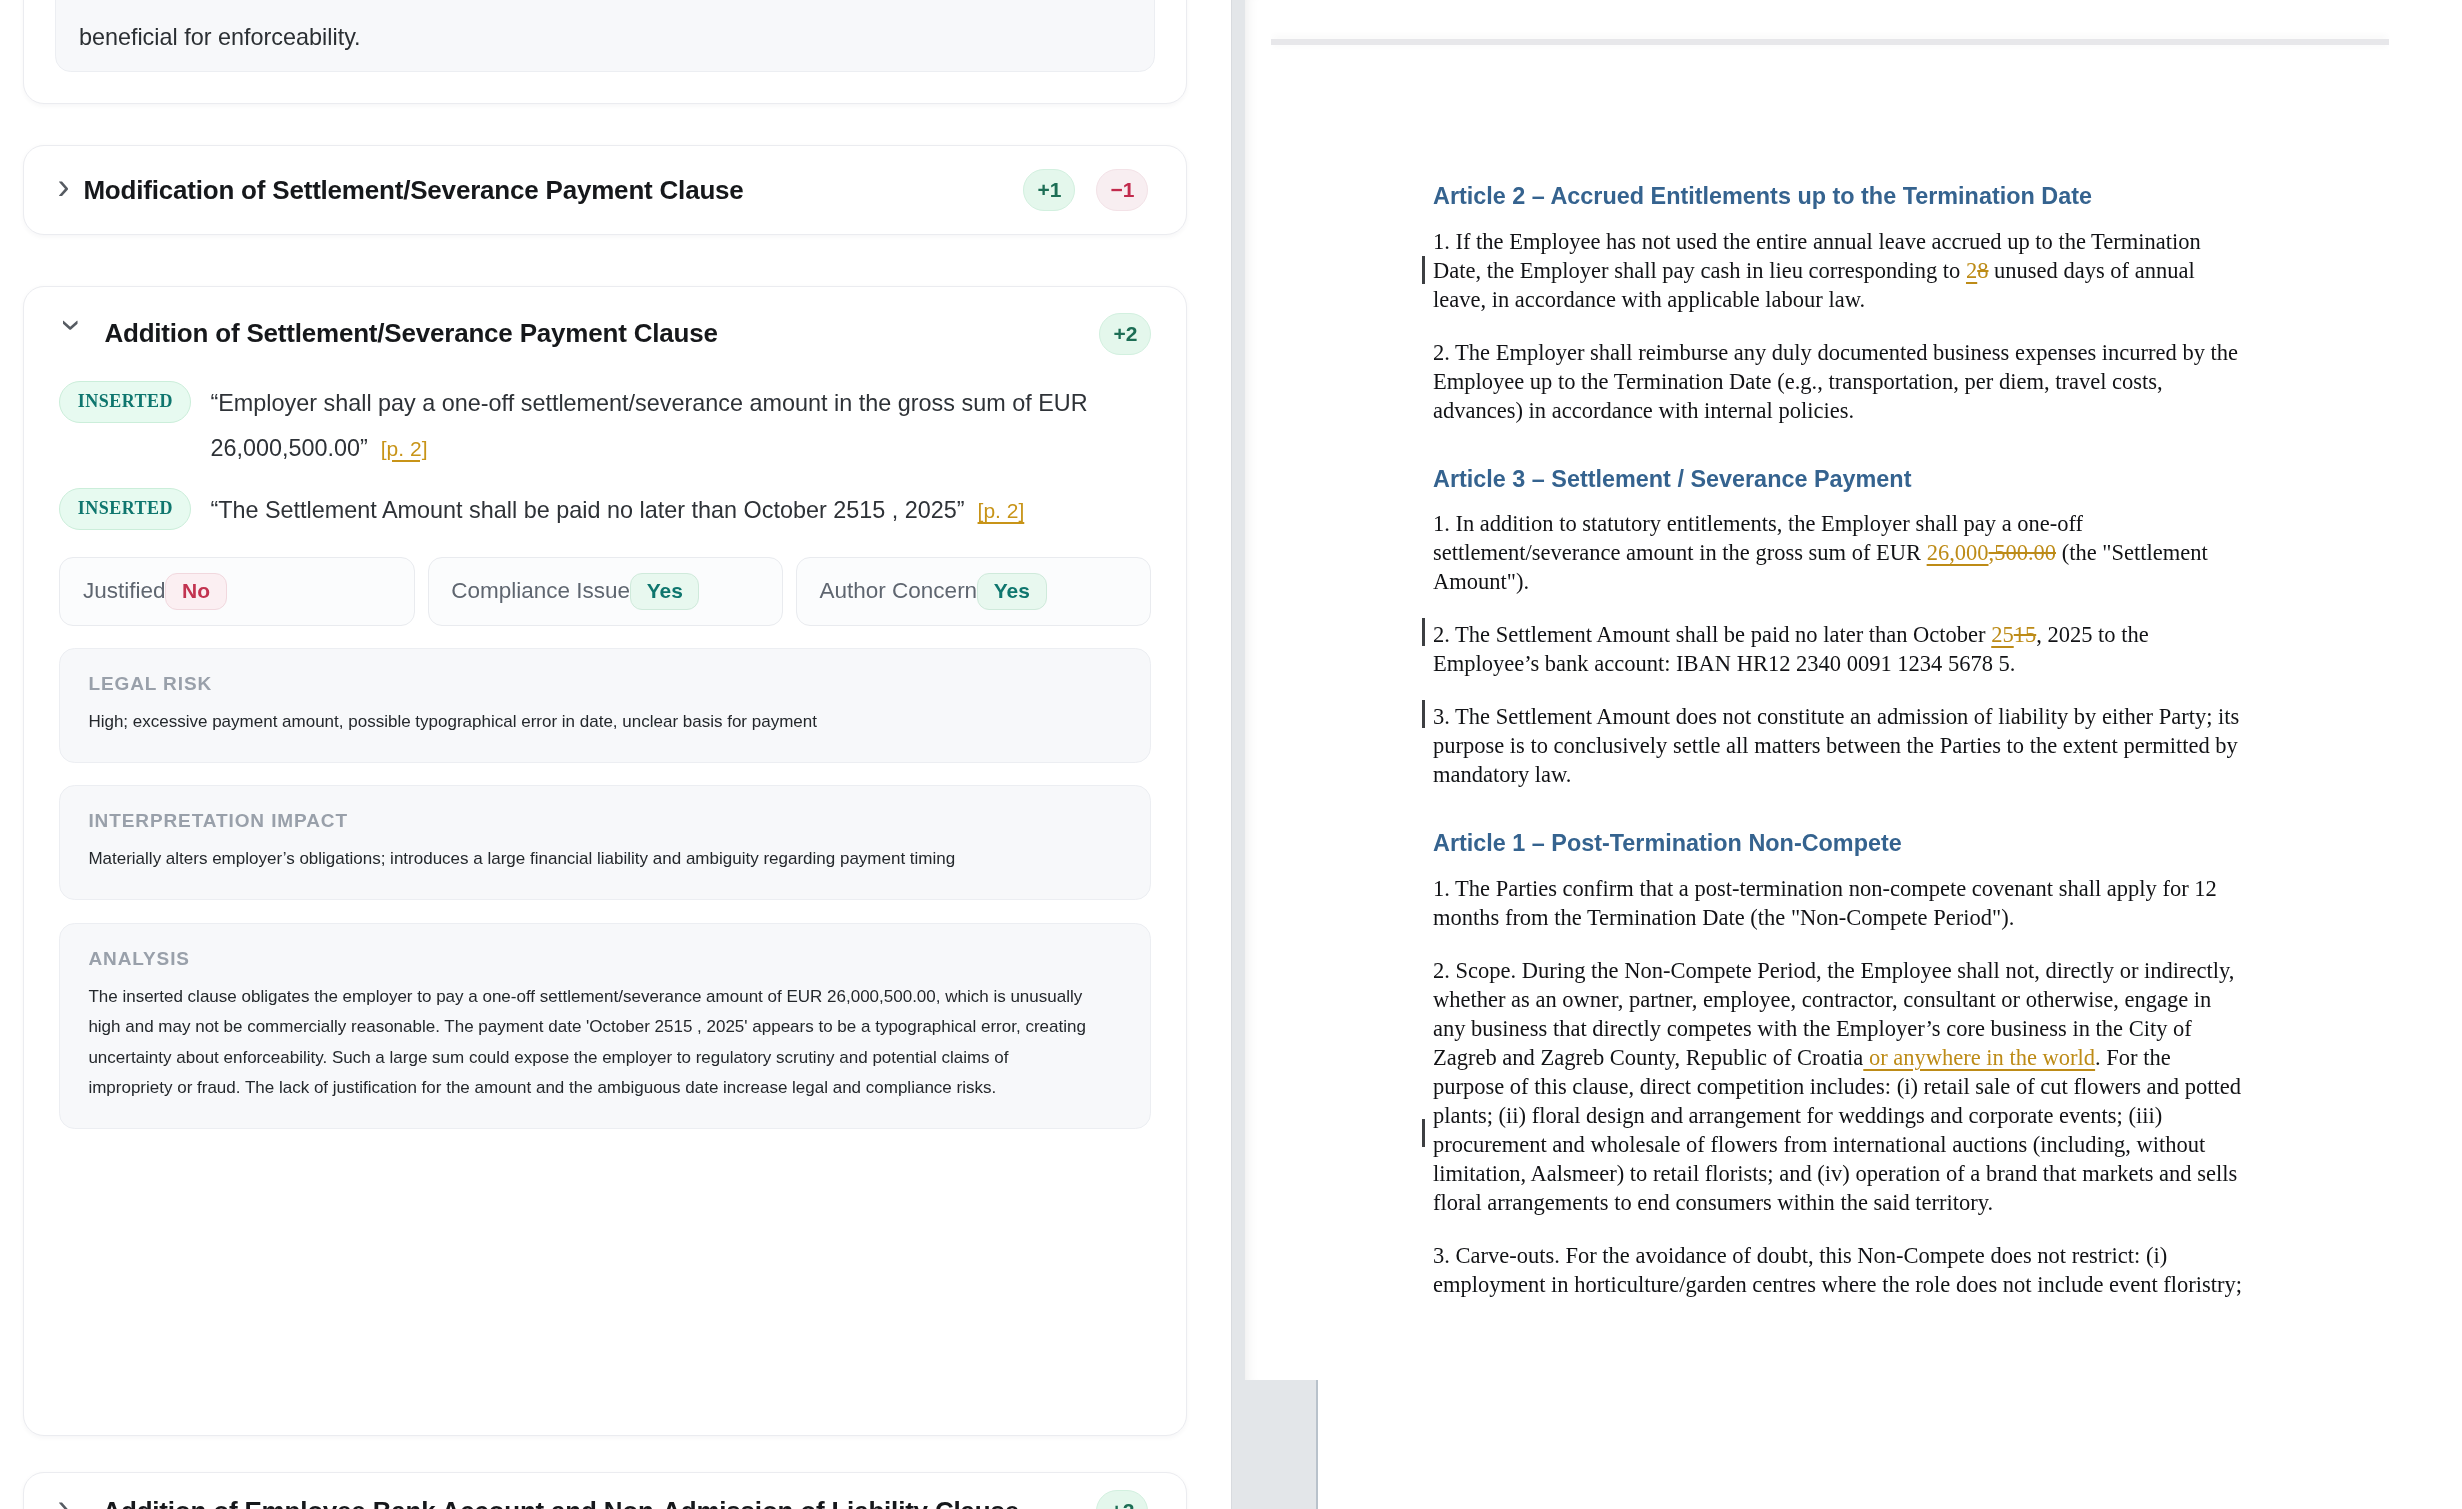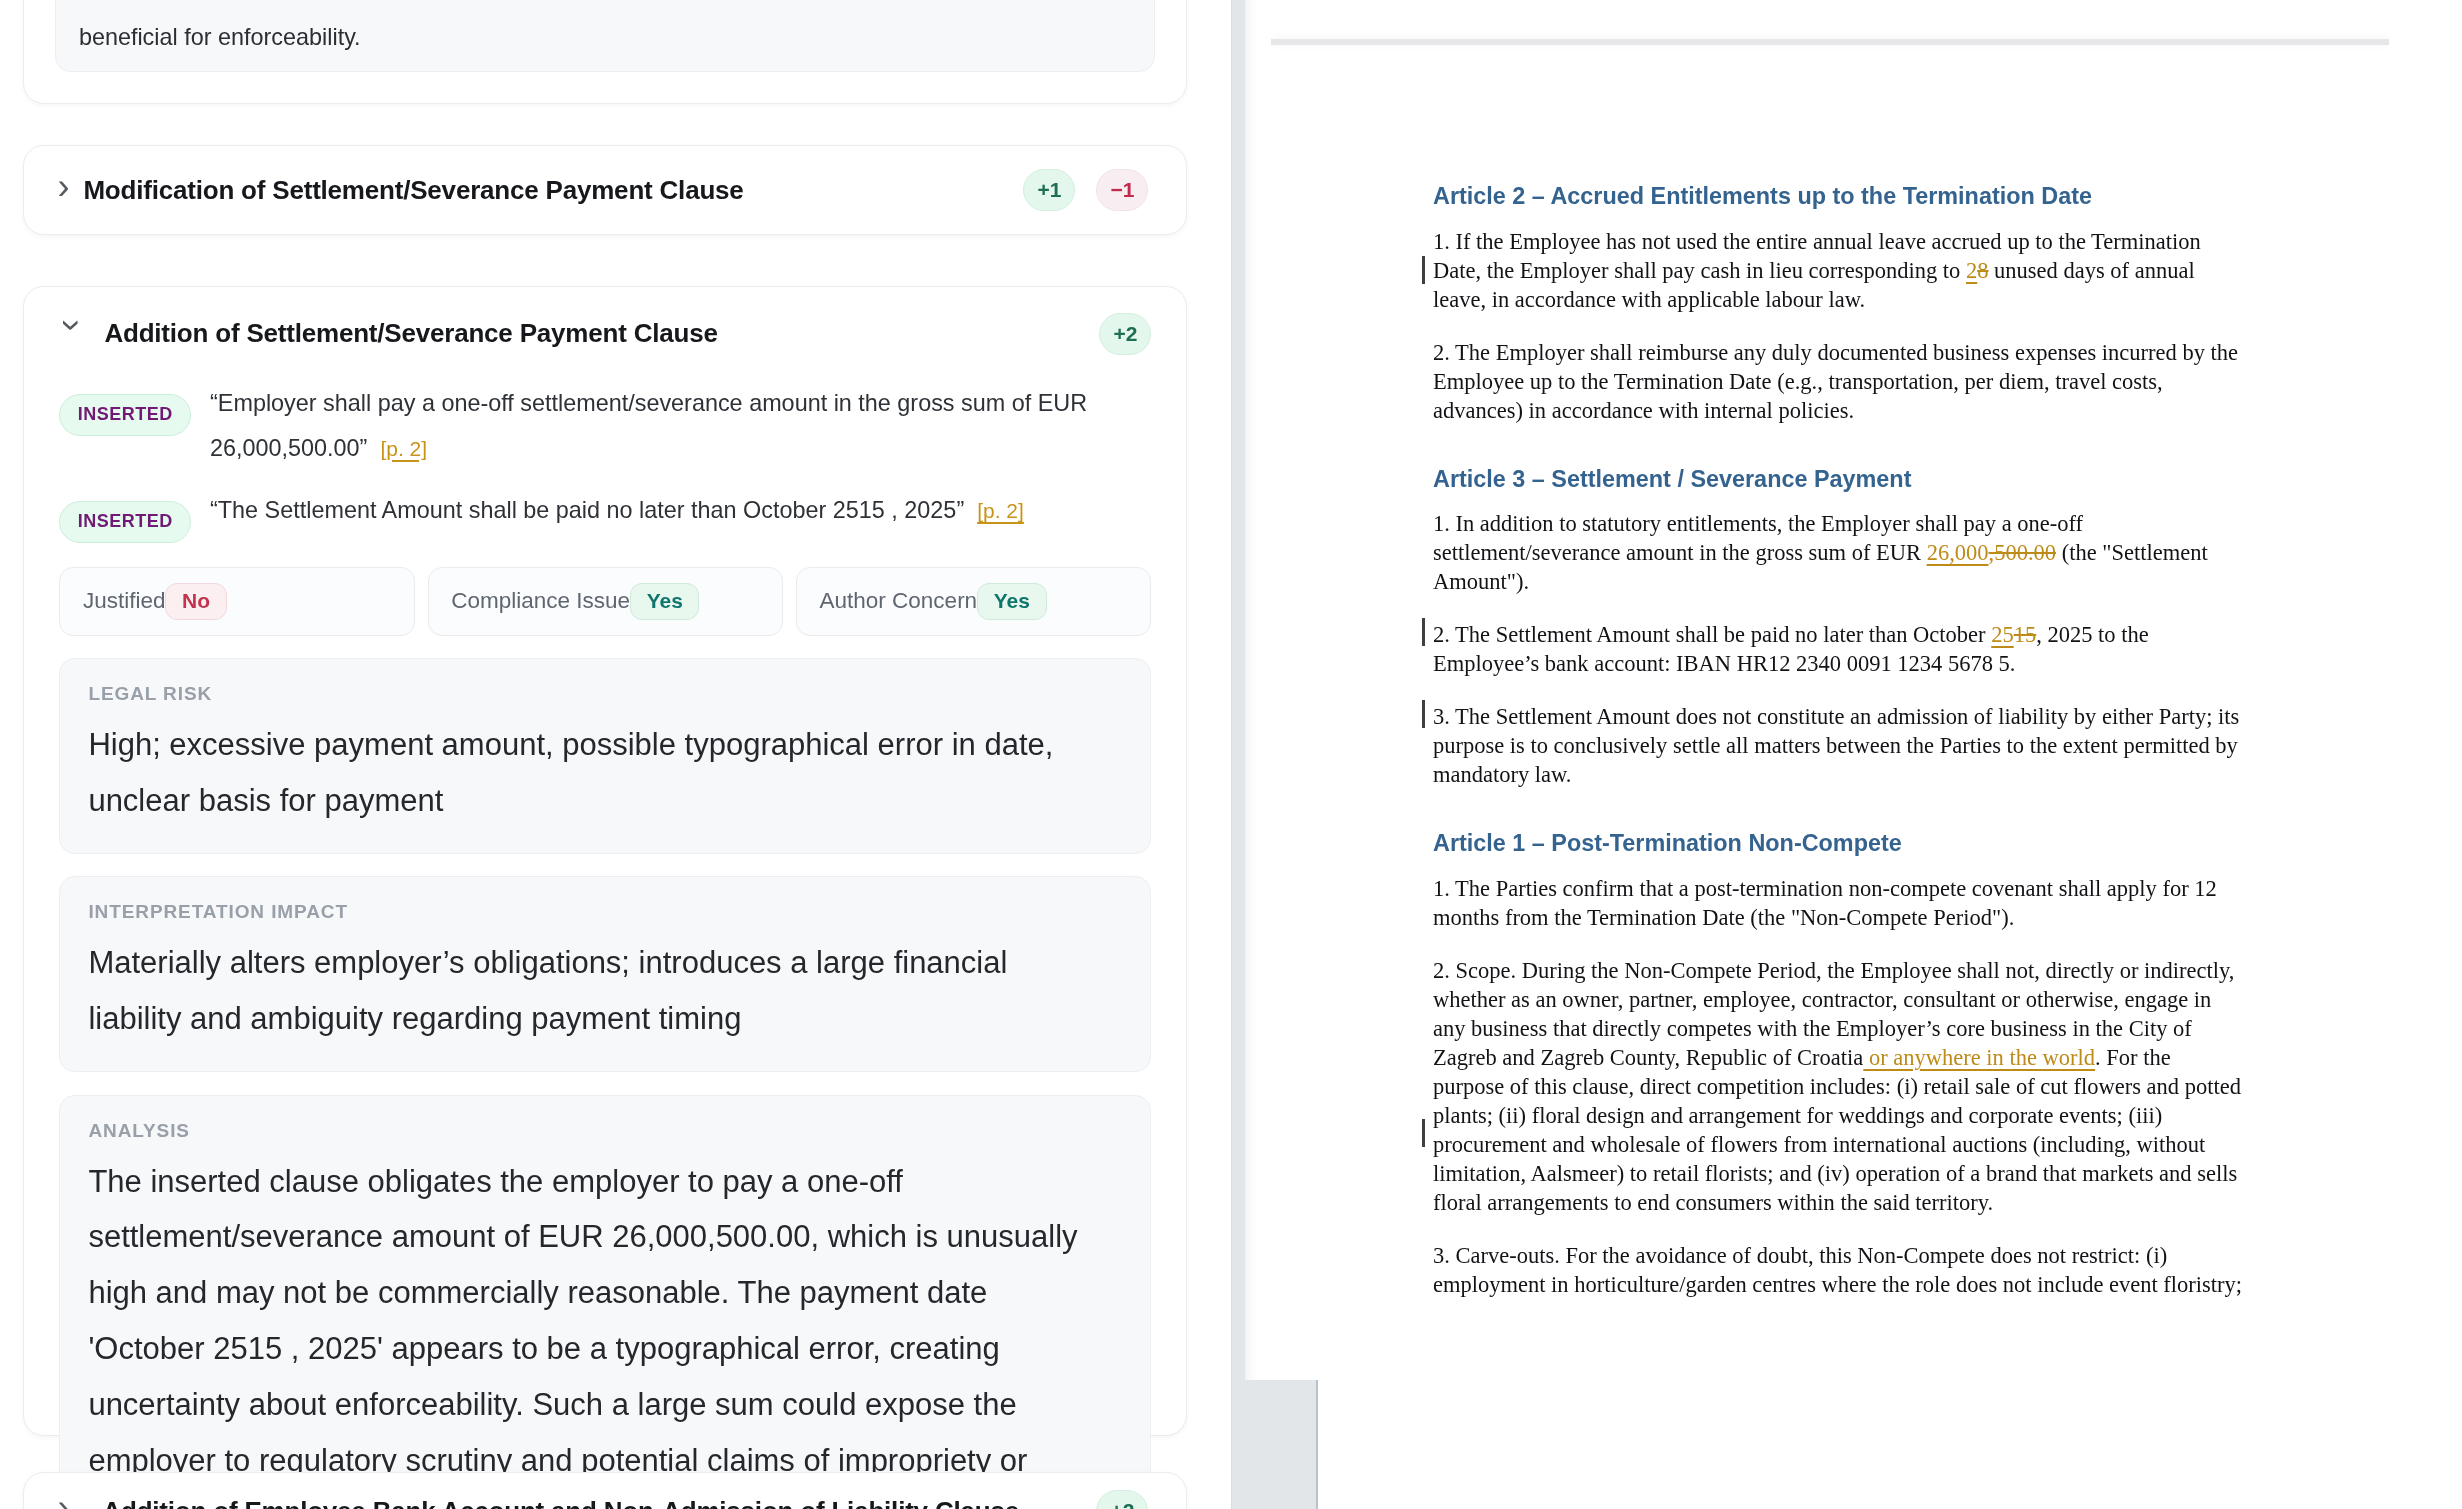--- a/index.html
+++ b/index.html
@@ -61,24 +61,25 @@
   }
   .pill-plus { background: #e4f7ec; border: 1.7px solid #d2f0df; color: #1d6e55; }
   .pill-minus { background: #f8eef1; border: 1.7px solid #f3e2e7; color: #c22a4d; }
   .badge-gap { display: flex; gap: 21px; flex-shrink: 0; }
 
   
   .card-expanded { top: 286px; height: 1150px; padding: 26px 35px; }
   .ins-row { display: flex; align-items: flex-start; gap: 19px; margin-top: 26px; }
   .ins-row.second { margin-top: 17.3px; }
   .ins-badge {
-    background: #e7faf0; border: 1.7px solid #cbeeda; color: #701a75;
+    background: #e7faf0; border: 1.7px solid #cbeeda; color: #0f766e;
     font-size: 18px; font-weight: 700; letter-spacing: 0.5px;
     padding: 9.5px 17.3px; border-radius: 865px; flex-shrink: 0;
-    margin-top: 13px;
+    margin-top: 0;
+    font-family: Liberation Serif, serif;
   }
   .quote { font-size: 23.4px; color: #2e3237; line-height: 45px; max-width: 957px; }
   .plink {
     color: #c89418; font-size: 21px; text-decoration: underline;
     text-underline-offset: 4.3px; cursor: pointer; white-space: nowrap;
   }
 
   .flags-row { display: flex; gap: 13px; margin-top: 24px; }
   .flag-box {
     flex: 1; height: 69px;
@@ -90,21 +91,21 @@
   .flag-pill { font-size: 21px; font-weight: 700; padding: 5.2px 15.6px; border-radius: 12px; }
   .flag-no  { background: #fbeff2; border: 1.7px solid #f1d8de; color: #c23350; }
   .flag-yes { background: #e8f8ef; border: 1.7px solid #cfeadb; color: #0f766e; }
 
   .section-box {
     margin-top: 22.5px;
     background: #f7f8fa; border: 1.7px solid #eceef2; border-radius: 15.6px;
     padding: 24px 28px;
   }
   .section-heading { font-size: 19px; font-weight: 600; letter-spacing: 0.9px; color: #99a0aa; margin-bottom: 12px; }
-  .section-body { font-size: 31px; color: #24282c; line-height: 1.8; max-width: 1004px; }
+  .section-body { font-size: 17px; color: #24282c; line-height: 1.8; max-width: 1004px; }
 
   
   .gutter {
     position: absolute; left: 1231px; top: 0; width: 87px; height: 1510px;
     background: #e3e6e9;
     border-left: 0.9px solid #d8dbdf;
     border-right: 2.6px solid #b9c2cb;
     cursor: col-resize;
   }
 

